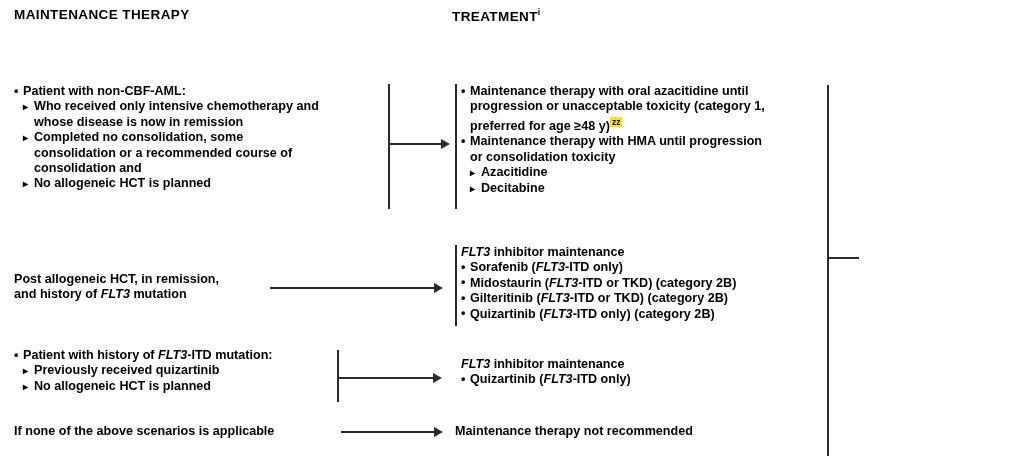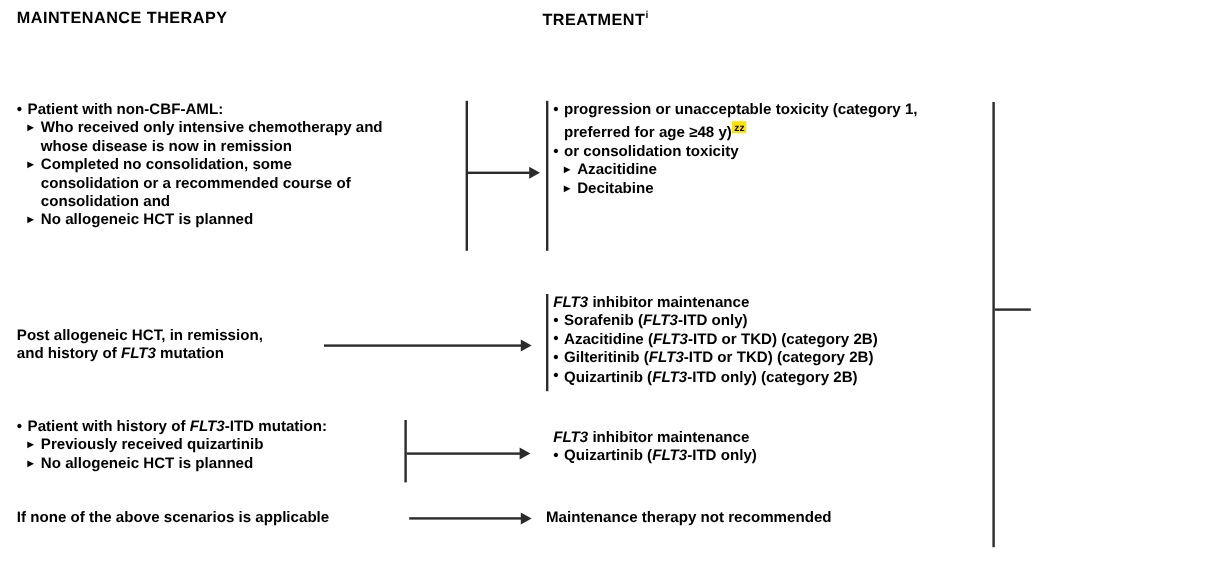--- a/index.html
+++ b/index.html
@@ -133,43 +133,43 @@
     <span class="b2"><span class="arr">▸</span><span>No allogeneic HCT is planned</span></span>
   </div>
 
   <div class="vline" style="left:388px; top:84px; height:125px;"></div>
   <div class="hline" style="left:390px; top:143px; width:53px;"></div>
   <div class="arrowhead" style="left:441px; top:139px;"></div>
 
   <div class="vline" style="left:455px; top:84px; height:125px;"></div>
 
   <div class="txtblock" style="left:461px; top:84px;">
-    <span class="b1"><span class="bul">•</span></span>
+    <span class="b1"><span class="bul">•</span><span>Maintenance therapy with oral azacitidine until</span></span>
     <span class="cont1">progression or unacceptable toxicity (category 1,</span>
     <span class="cont1"><span>preferred for age ≥48 y)</span><span class="sup-hl">zz</span></span>
-    <span class="b1"><span class="bul">•</span></span>
+    <span class="b1"><span class="bul">•</span><span>Maintenance therapy with HMA until progression</span></span>
     <span class="cont1">or consolidation toxicity</span>
     <span class="b2"><span class="arr">▸</span><span>Azacitidine</span></span>
     <span class="b2"><span class="arr">▸</span><span>Decitabine</span></span>
   </div>
 
   <div class="txtblock" style="left:14px; top:272px;">
     <span class="plain">Post allogeneic HCT, in remission,</span>
     <span class="plain"><span>and history of </span><span class="ital">FLT3</span><span> mutation</span></span>
   </div>
 
   <div class="hline" style="left:270px; top:287px; width:165px;"></div>
   <div class="arrowhead" style="left:434px; top:283px;"></div>
 
   <div class="vline" style="left:455px; top:245px; height:81px;"></div>
 
   <div class="txtblock" style="left:461px; top:245px;">
     <span class="plain"><span class="ital">FLT3</span><span> inhibitor maintenance</span></span>
     <span class="b1"><span class="bul">•</span><span>Sorafenib (</span><span class="ital">FLT3</span><span>-ITD only)</span></span>
-    <span class="b1"><span class="bul">•</span><span>Azacitidine (</span><span class="ital">FLT3</span><span>-ITD or TKD) (category 2B)</span></span>
+    <span class="b1"><span class="bul">•</span><span>Midostaurin (</span><span class="ital">FLT3</span><span>-ITD or TKD) (category 2B)</span></span>
     <span class="b1"><span class="bul">•</span><span>Gilteritinib (</span><span class="ital">FLT3</span><span>-ITD or TKD) (category 2B)</span></span>
     <span class="b1"><span class="bul">•</span><span>Quizartinib (</span><span class="ital">FLT3</span><span>-ITD only) (category 2B)</span></span>
   </div>
 
   <div class="txtblock" style="left:14px; top:348px;">
     <span class="b1"><span class="bul">•</span><span>Patient with history of </span><span class="ital">FLT3</span><span>-ITD mutation:</span></span>
     <span class="b2"><span class="arr">▸</span><span>Previously received quizartinib</span></span>
     <span class="b2"><span class="arr">▸</span><span>No allogeneic HCT is planned</span></span>
   </div>
 

